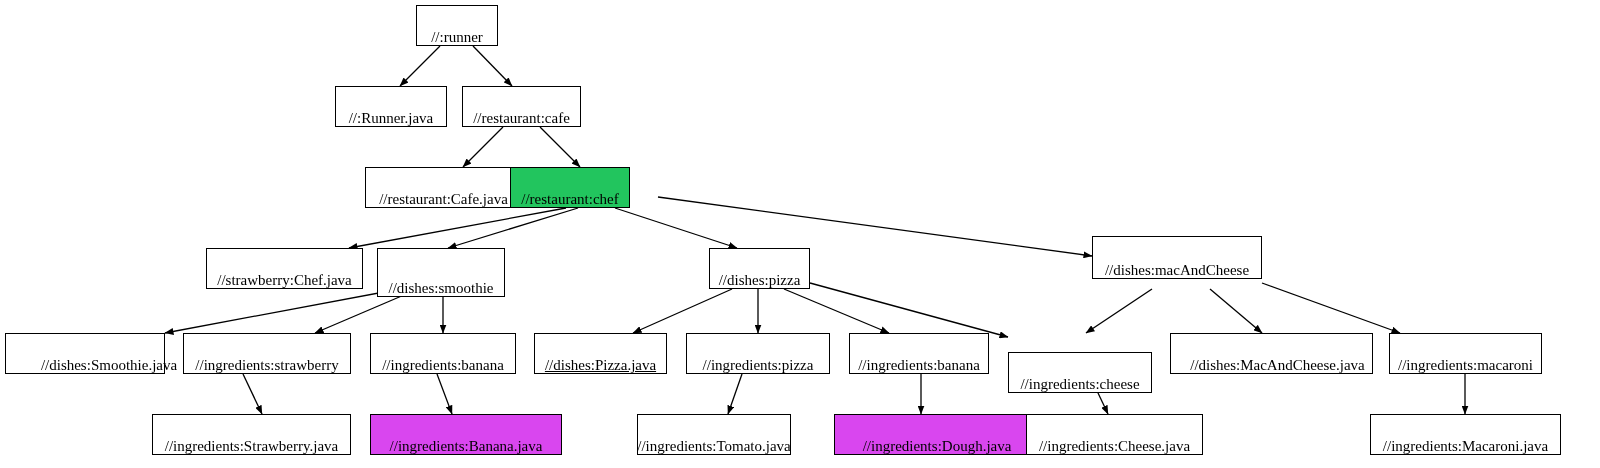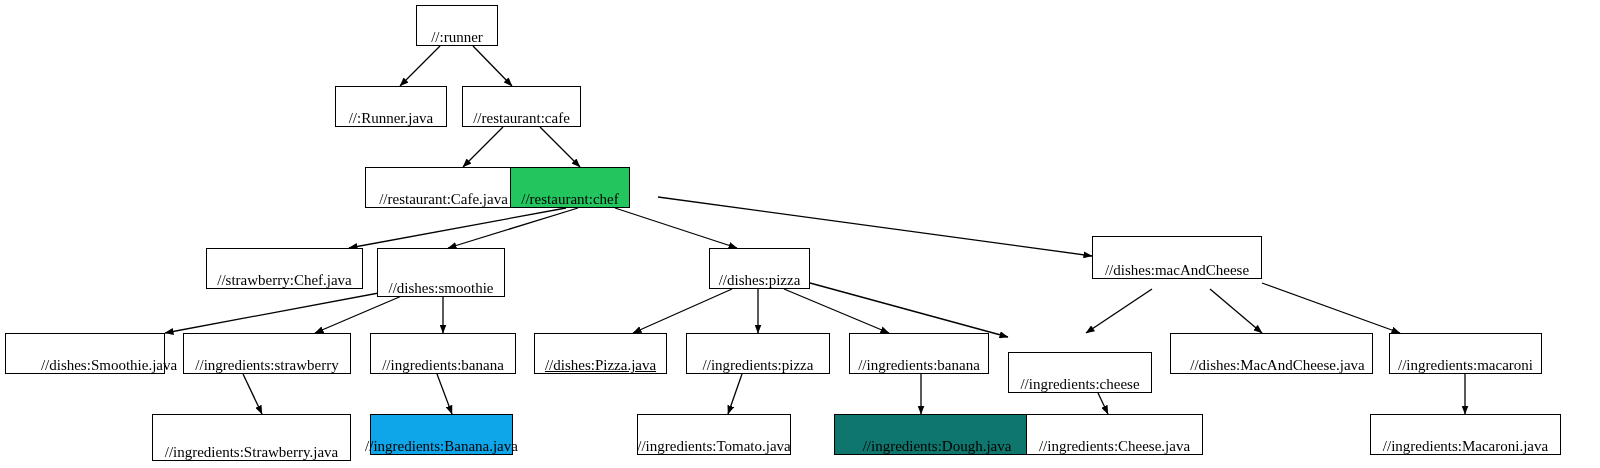--- a/index.html
+++ b/index.html
@@ -128,30 +128,30 @@
       </div>
       <div class="graph-node" style="left: 1008px; top: 333px; width: 144px; height: 41px; border-color: rgb(0, 0, 0); background: rgb(255, 255, 255); margin-top: 19px;">
         <span class="node-label" style="color: rgb(0, 0, 0);">//ingredients:cheese</span>
       </div>
       <div class="graph-node" style="left: 1170px; top: 333px; width: 203px; height: 41px; border-color: rgb(0, 0, 0); background: rgb(255, 255, 255);">
         <span class="node-label" style="color: rgb(0, 0, 0); margin-left: 12px;">//dishes:MacAndCheese.java</span>
       </div>
       <div class="graph-node" style="left: 1389px; top: 333px; width: 153px; height: 41px; border-color: rgb(0, 0, 0); background: rgb(255, 255, 255);">
         <span class="node-label" style="color: rgb(0, 0, 0);">//ingredients:macaroni</span>
       </div>
-      <div class="graph-node" style="left: 152px; top: 414px; width: 199px; height: 47px; border-color: rgb(0, 0, 0); background: rgb(255, 255, 255);">
+      <div class="graph-node" style="left: 152px; top: 414px; width: 199px; height: 41px; border-color: rgb(0, 0, 0); background: rgb(255, 255, 255);">
         <span class="node-label" style="color: rgb(0, 0, 0);">//ingredients:Strawberry.java</span>
       </div>
-      <div class="graph-node" style="left: 370px; top: 414px; width: 143px; height: 41px; border-color: rgb(0, 0, 0); background: #0ea5e9;">
+      <div class="graph-node" style="left: 370px; top: 414px; width: 192px; height: 41px; border-color: rgb(0, 0, 0); background: #d946ef;">
         <span class="node-label" style="color: rgb(0, 0, 0);">//ingredients:Banana.java</span>
       </div>
       <div class="graph-node" style="left: 637px; top: 414px; width: 154px; height: 41px; border-color: rgb(0, 0, 0); background: rgb(255, 255, 255);">
         <span class="node-label" style="color: rgb(0, 0, 0);">//ingredients:Tomato.java</span>
       </div>
-      <div class="graph-node" style="left: 834px; top: 414px; width: 194px; height: 41px; border-color: rgb(0, 0, 0); background: #0f766e; padding-left: 12px;">
+      <div class="graph-node" style="left: 834px; top: 414px; width: 194px; height: 41px; border-color: rgb(0, 0, 0); background: #d946ef; padding-left: 12px;">
         <span class="node-label" style="color: rgb(0, 0, 0);">//ingredients:Dough.java</span>
       </div>
       <div class="graph-node" style="left: 1026px; top: 414px; width: 177px; height: 41px; border-color: rgb(0, 0, 0); background: rgb(255, 255, 255);">
         <span class="node-label" style="color: rgb(0, 0, 0);">//ingredients:Cheese.java</span>
       </div>
       <div class="graph-node" style="left: 1370px; top: 414px; width: 191px; height: 41px; border-color: rgb(0, 0, 0); background: rgb(255, 255, 255);">
         <span class="node-label" style="color: rgb(0, 0, 0);">//ingredients:Macaroni.java</span>
       </div>
     </div>
 

